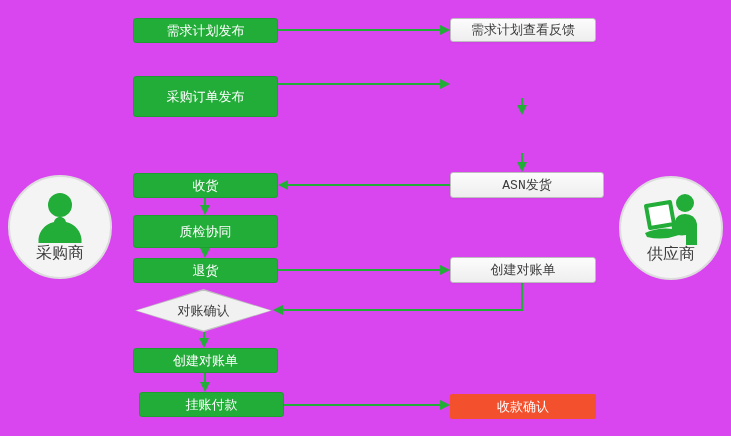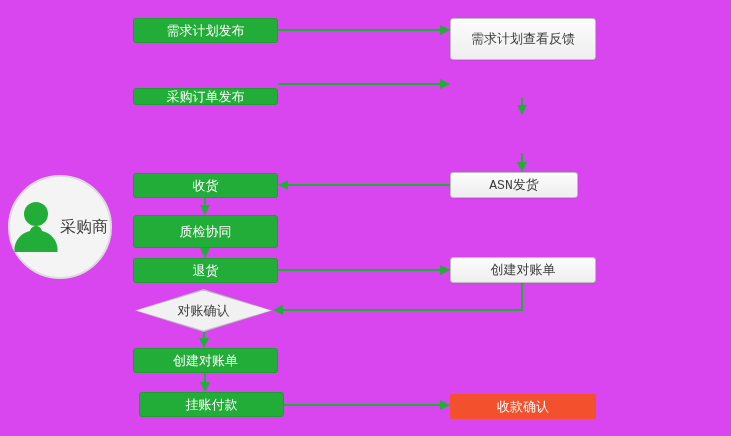--- a/index.html
+++ b/index.html
@@ -29,21 +29,21 @@
   .diamond.whiteD{color:#3c3c3c;}
   .diamond.whiteD .shape{background:#bfbfbf;}
   .diamond.whiteD .shape::after{
     content:"";display:block;position:absolute;inset:1.5px;
     clip-path:polygon(50% 0,100% 50%,50% 100%,0 50%);background:#f1f1f1;
   }
   .diamond .lbl{position:relative;z-index:1;}
   .actor{
     position:absolute;width:104px;height:104px;border-radius:50%;
     background:#f4f4f4;border:2px solid #dcdcdc;box-sizing:border-box;
-    display:flex;flex-direction:row;align-items:center;justify-content:center;z-index:1;
+    display:flex;flex-direction:column;align-items:center;justify-content:center;z-index:1;
   }
   .actor .lbl{font-size:16px;color:#3c3c3c;margin-top:2px;line-height:1;}
   .actor svg{display:block;}
 </style>
 </head>
 <body>
 
 <div class="stage">
 
   <svg class="connectors" width="731" height="436" viewBox="0 0 731 436">
@@ -62,39 +62,48 @@
       <path d="M205 240 V249" marker-end="url(#ah)"></path>
       <path d="M278 270 H441" marker-end="url(#ah)"></path>
       <path d="M522 283 L522 310 L282 310" marker-end="url(#ah)"></path>
       <path d="M204 332 V339" marker-end="url(#ah)"></path>
       <path d="M205 373 V383" marker-end="url(#ah)"></path>
       <path d="M278 405 H441" marker-end="url(#ah)"></path>
     </g>
   </svg>
 
   <div class="node green" style="left:133px;top:18px;width:145px;height:25px">需求计划发布</div>
-  <div class="node green" style="left:133px;top:88px;width:145px;height:17px">采购订单发布</div>
+  <div class="node green" style="left:133px;top:76px;width:145px;height:41px">采购订单发布</div>
   <div class="node green" style="left:133px;top:173px;width:145px;height:25px">收货</div>
   <div class="node green" style="left:133px;top:215px;width:145px;height:33px">质检协同</div>
   <div class="node green" style="left:133px;top:258px;width:145px;height:25px">退货</div>
   <div class="node green" style="left:133px;top:348px;width:145px;height:25px">创建对账单</div>
   <div class="node green" style="left:139px;top:392px;width:145px;height:25px">挂账付款</div>
 
-  <div class="node gray" style="left:450px;top:18px;width:146px;height:42px">需求计划查看反馈</div>
-  <div class="node gray" style="left:450px;top:172px;width:128px;height:26px">ASN发货</div>
+  <div class="node gray" style="left:450px;top:18px;width:146px;height:24px">需求计划查看反馈</div>
+  <div class="node gray" style="left:450px;top:172px;width:154px;height:26px">ASN发货</div>
   <div class="node gray" style="left:450px;top:257px;width:146px;height:26px">创建对账单</div>
   <div class="node red" style="left:450px;top:394px;width:146px;height:25px">收款确认</div>
 
   <div class="diamond whiteD" style="left:135px;top:289px;width:137px;height:43px">
     <div class="shape"></div>
     <span class="lbl">对账确认</span>
   </div>
 
   <div class="actor" style="left:8px;top:175px">
     <svg width="48" height="52" viewBox="0 0 48 50">
       <circle cx="24" cy="12" r="12" fill="#22AC38"></circle>
       <path d="M24 24 c-3.5 0 -5.4 2.4 -6 5 C8.5 31.5 3.5 38 2.5 46 L2.5 50 L45.5 50 L45.5 46 C44.5 38 39.5 31.5 30 29 C29.4 26.4 27.5 24 24 24 Z" fill="#22AC38"></path>
     </svg>
     <span class="lbl">采购商</span>
   </div>
 
+  <div class="actor" style="left:619px;top:176px">
+    <svg width="58" height="52" viewBox="0 0 58 52">
+      <polygon points="4,13 28,9 32,31 8,35" fill="#ffffff" stroke="#22AC38" stroke-width="4" stroke-linejoin="round"></polygon>
+      <path d="M3 40 Q16 34 31 36 L37 42 Q21 48 5 44 Z" fill="#22AC38"></path>
+      <circle cx="43" cy="10" r="9" fill="#22AC38"></circle>
+      <path d="M33 28 Q35 21 43 21 Q53 21 55 31 L55 52 L44 52 L44 42 Q32 44 30 36 Q29 31 33 28 Z" fill="#22AC38"></path>
+    </svg>
+    <span class="lbl">供应商</span>
+  </div>
 
 </div>
 
 </body></html>

